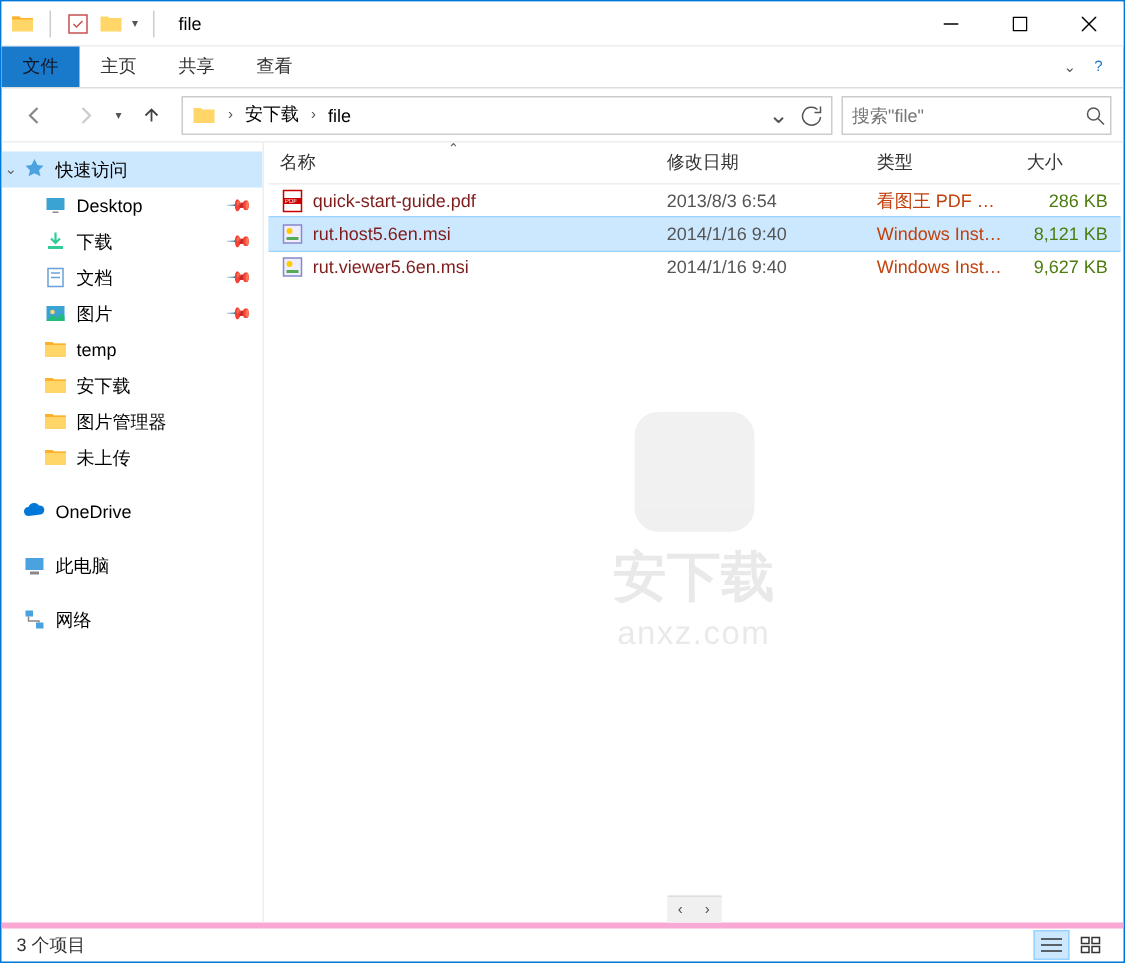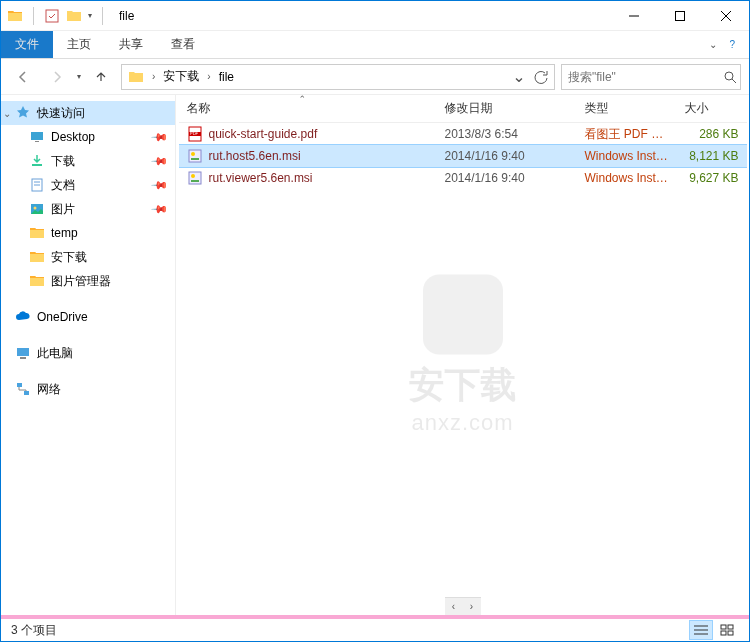--- a/index.html
+++ b/index.html
@@ -9,21 +9,21 @@
 .titlebar-left { display: flex; align-items: center; gap: 6px; padding: 0 6px; }
 .titlebar-left .folder-mini { width: 16px; height: 16px; }
 .qat-sep { width: 1px; height: 18px; background: #ccc; margin: 0 4px; }
 .titlebar-title { font-size: 12px; color: #000; margin-left: 6px; }
 .titlebar-controls { margin-left: auto; display: flex; }
 .titlebar-controls .ctl { width: 46px; height: 30px; display: flex; align-items: center; justify-content: center; cursor: pointer; }
 .dropdown-caret { font-size: 8px; color: #555; }
 
 .ribbon { height: 28px; display: flex; align-items: stretch; border-bottom: 1px solid #ddd; }
 .ribbon-tab { padding: 0 14px; font-size: 12px; display: flex; align-items: center; cursor: pointer; color: #333; }
-.ribbon-tab.file { background: #1979ca; color: #e5e5e5; }
+.ribbon-tab.file { background: #1979ca; color: #0f172a; }
 .ribbon-right { margin-left: auto; display: flex; align-items: center; padding-right: 10px; gap: 4px; }
 .ribbon-caret { font-size: 10px; color: #555; cursor: pointer; padding: 4px; }
 
 .navbar { height: 36px; display: flex; align-items: center; padding: 4px 8px; gap: 6px; border-bottom: 1px solid #eee; }
 .nav-btn { width: 28px; height: 28px; display: flex; align-items: center; justify-content: center; cursor: pointer; color: #888; border-radius: 2px; }
 .nav-btn.enabled { color: #333; }
 .addrbar { flex: 1; height: 26px; border: 1px solid #ccc; display: flex; align-items: center; padding: 0 2px; position: relative; }
 .addrbar .crumb { font-size: 12px; padding: 0 4px; cursor: pointer; display: flex; align-items: center; height: 100%; }
 .addrbar .chev { font-size: 10px; color: #555; padding: 0 4px; cursor: pointer; }
 .addrbar .addr-right { margin-left: auto; display: flex; align-items: center; }
@@ -257,20 +257,29 @@
         </div>
         <div class="side-item side-sub">
           <span class="icon">
             <svg width="16" height="16" viewBox="0 0 16 16">
               <path fill="#ffd667" d="M1 3h5l1 1h8v9H1z"></path>
               <path fill="#ffb02e" d="M1 3h5l1 1h8v1H1z"></path>
             </svg>
           </span>
           <span>图片管理器</span>
         </div>
+        <div class="side-item side-sub">
+          <span class="icon">
+            <svg width="16" height="16" viewBox="0 0 16 16">
+              <path fill="#ffd667" d="M1 3h5l1 1h8v9H1z"></path>
+              <path fill="#ffb02e" d="M1 3h5l1 1h8v1H1z"></path>
+            </svg>
+          </span>
+          <span>未上传</span>
+        </div>
       </div>
     <div class="side-spacer"></div>
     <div class="side-item">
       <span class="icon">
           <svg width="16" height="16" viewBox="0 0 16 16">
             <path fill="#0078d7" d="M4 11a3 3 0 010-6 4 4 0 017-1 3 3 0 011 6z"></path>
           </svg>
         </span>
       <span>OneDrive</span>
     </div>

